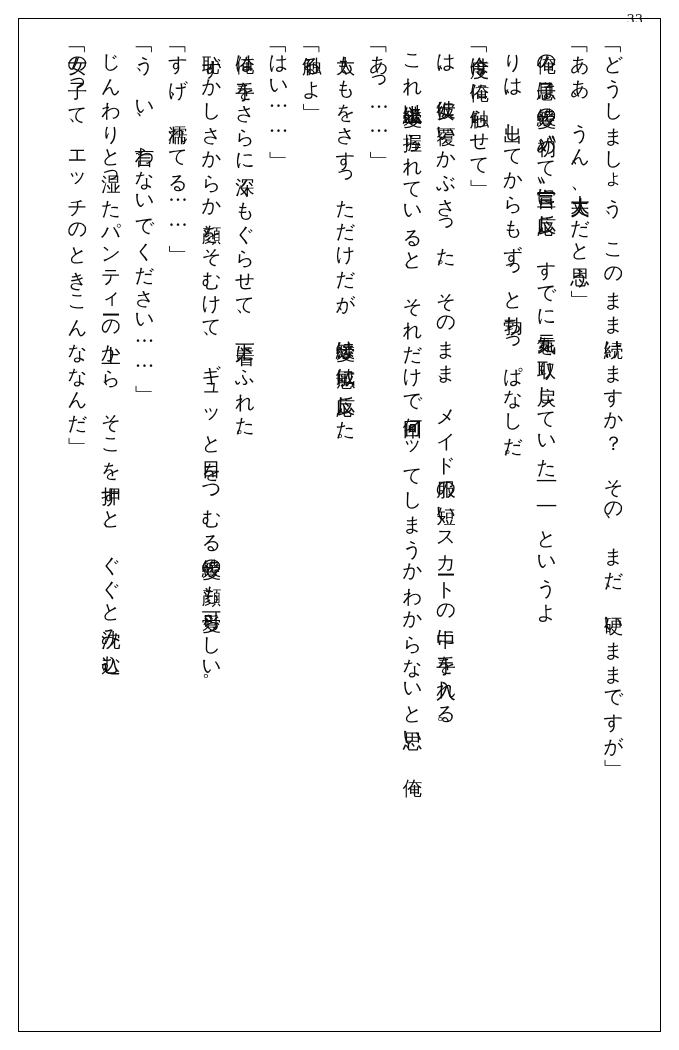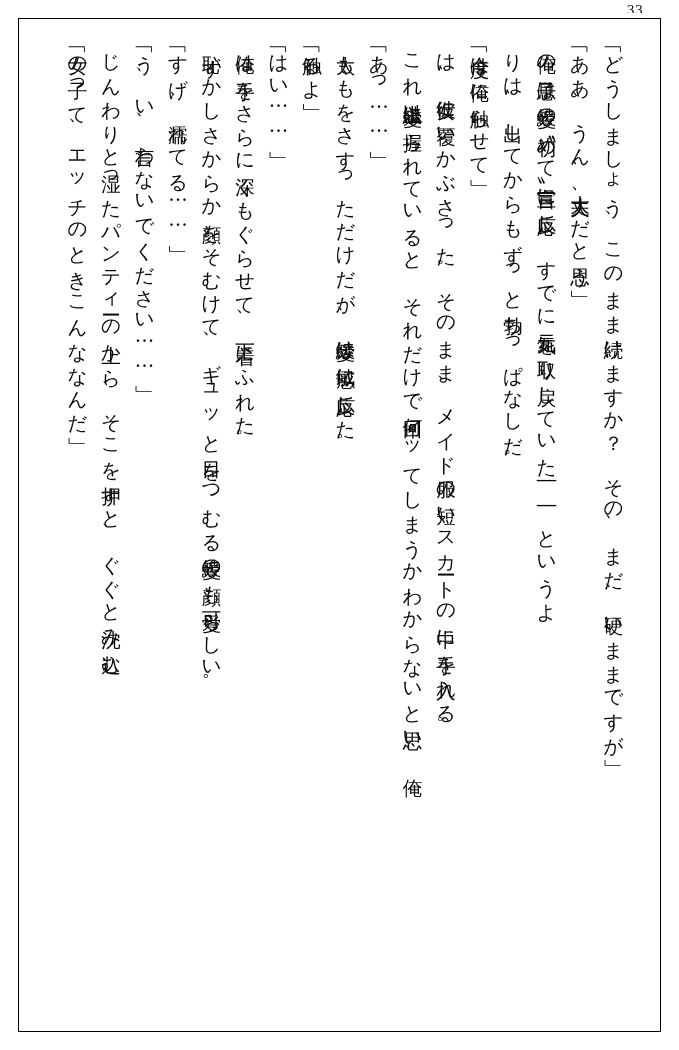--- a/index.html
+++ b/index.html
@@ -13,21 +13,21 @@
   .page {
     position: relative;
     width: 679px;
     height: 1050px;
     background: #ffffff;
     overflow: hidden;
     box-sizing: border-box;
   }
   .page-number {
     position: absolute;
-    top: 4px;
+    top: 13px;
     right: 36px;
     font-size: 13px;
     color: #111;
     letter-spacing: 0;
     line-height: 14px;
     overflow: hidden;
     height: 9px;
   }
   .frame {
     position: absolute;

